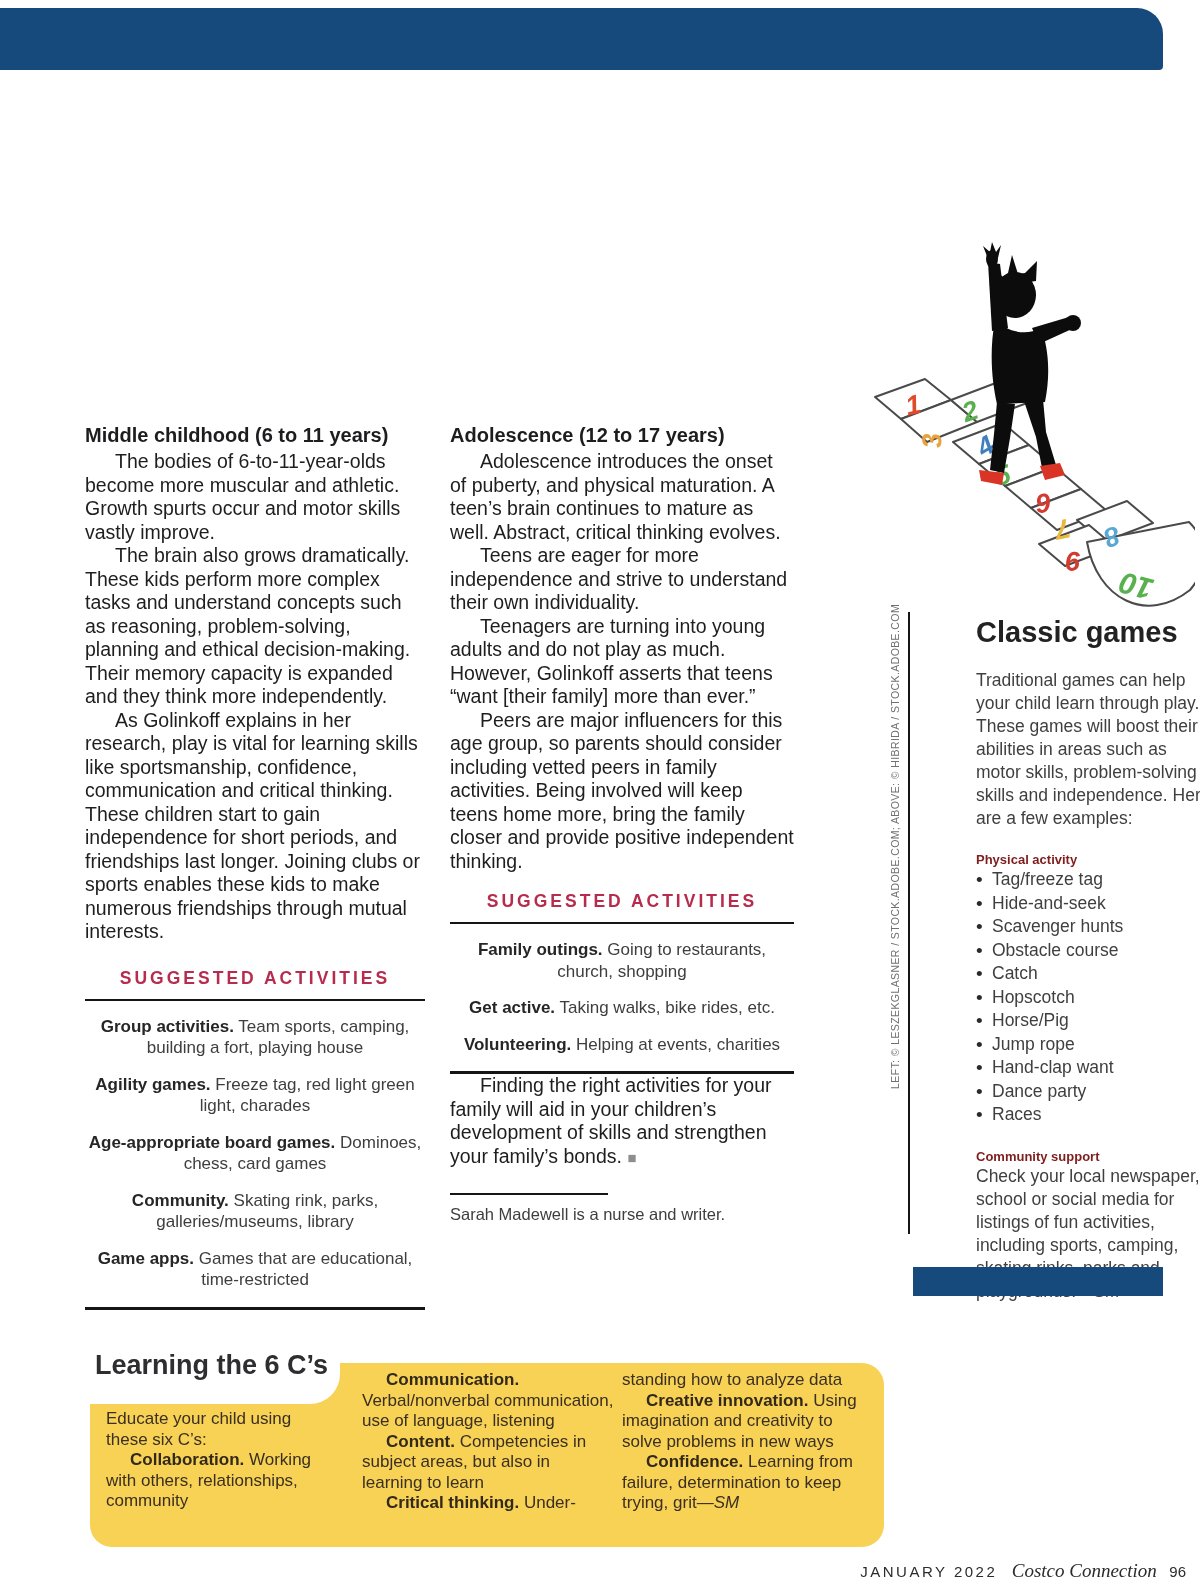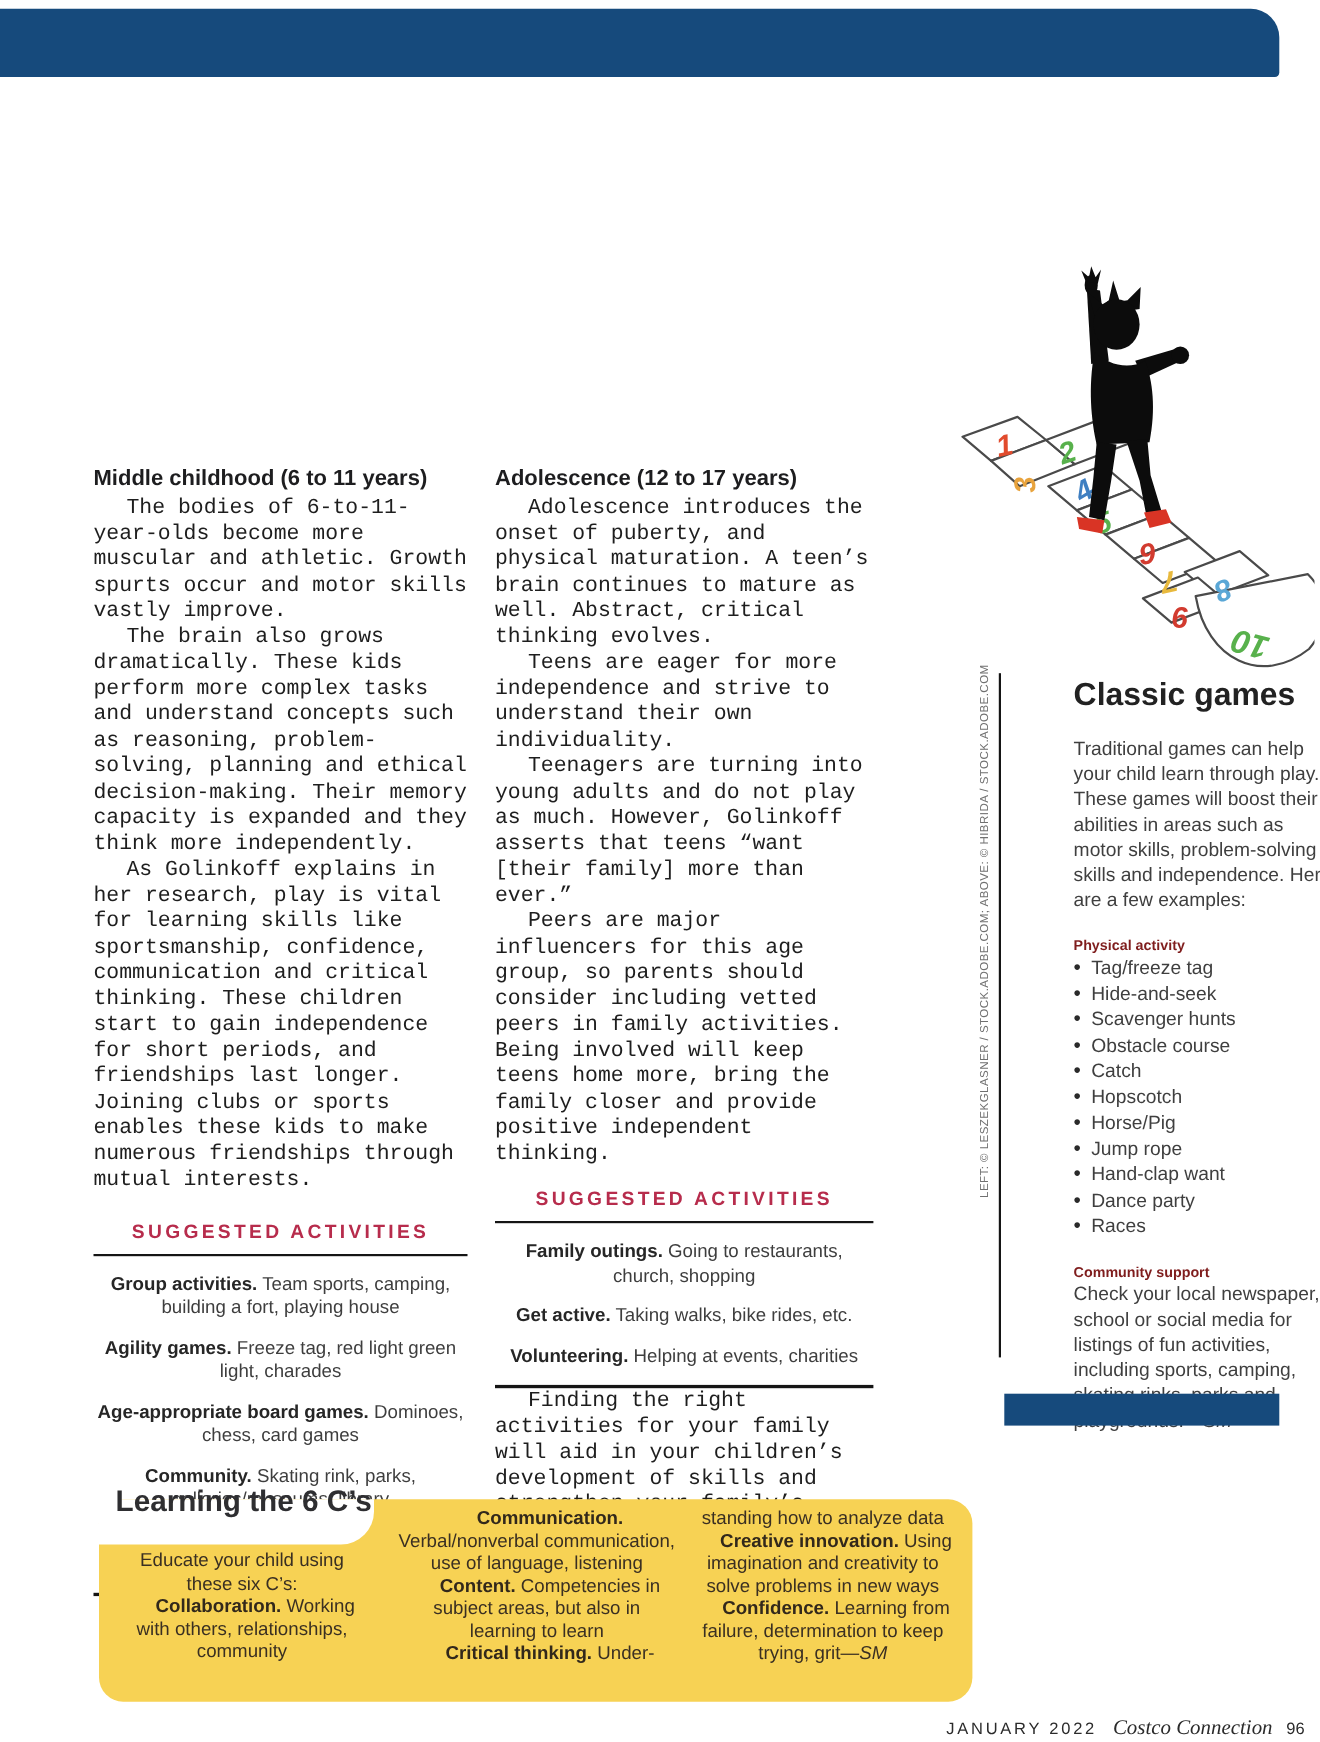--- a/index.html
+++ b/index.html
@@ -10,21 +10,21 @@
   
   .topbar{left:0;top:8px;width:1163px;height:62px;background:#164a7c;
           border-radius:0 26px 4px 0;}
   .bluebar{left:913px;top:1267px;width:250px;height:29px;background:#164a7c;}
 
   
   .col{top:424px;}
   .col1{left:85px;width:340px;}
   .col2{left:450px;width:344px;}
   .colhead{font-size:20px;font-weight:bold;color:#1d1d1f;margin:0 0 3px 0;}
-  p.serif{font-family:Liberation Mono, monospace;font-size:19.5px;line-height:23.5px;
+  p.serif{font-family:Liberation Sans, sans-serif;font-size:19.5px;line-height:23.5px;
           color:#1e1e1e;margin:0;text-indent:30px;}
 
   .sa{margin-top:24px;border-bottom:3px solid #151515;padding-bottom:16px;text-align:center;}
   .sa-head{color:#b72c4c;font-weight:bold;font-size:17.5px;letter-spacing:3px;
            margin:0;padding-bottom:10px;border-bottom:2.5px solid #151515;}
   p.act{font-size:17px;line-height:21.5px;color:#3e3e3e;margin:15px 0 0 0;}
   p.act b{color:#262626;}
 
   .closing{margin-top:30px;}
   .endmark{color:#8e8e8e;font-size:15px;}
@@ -43,26 +43,26 @@
   .sm{font-style:italic;}
 
   
   .credit{left:662px;top:846px;width:470px;height:16px;transform:rotate(-90deg);
           font-size:10.5px;letter-spacing:.4px;color:#707070;text-align:center;white-space:nowrap;}
 
   
   .sixcs{left:90px;top:1363px;width:794px;height:184px;background:#f7d254;border-radius:22px;}
   .sixcs-notch{position:absolute;left:0;top:0;width:250px;height:41px;background:#fff;
                border-bottom-right-radius:30px;}
-  .sixcs-title{position:absolute;left:15px;top:-13px;font-size:27px;font-weight:bold;color:#2e2e31;}
+  .sixcs-title{position:absolute;left:5px;top:-13px;font-size:27px;font-weight:bold;color:#2e2e31;}
   .sixcs-col{position:absolute;font-size:17px;line-height:20.5px;color:#3a2f22;}
   .sixcs-c1{left:16px;top:46px;width:228px;}
   .sixcs-c2{left:272px;top:7px;width:252px;}
   .sixcs-c3{left:532px;top:7px;width:252px;}
-  p.seg{margin:0;text-indent:24px;text-align:center;}
+  p.seg{margin:0;text-indent:24px;}
   p.seg.noindent{text-indent:0;}
   p.seg b{color:#32281b;}
 
   
   .footer{left:600px;top:1560px;width:586px;text-align:right;color:#2b2b2b;}
   .f-issue{font-size:15px;letter-spacing:2.5px;}
   .f-mag{font-family:"Liberation Serif",serif;font-style:italic;font-size:19px;margin-left:10px;}
   .f-page{font-size:15px;margin-left:8px;}
 
   

